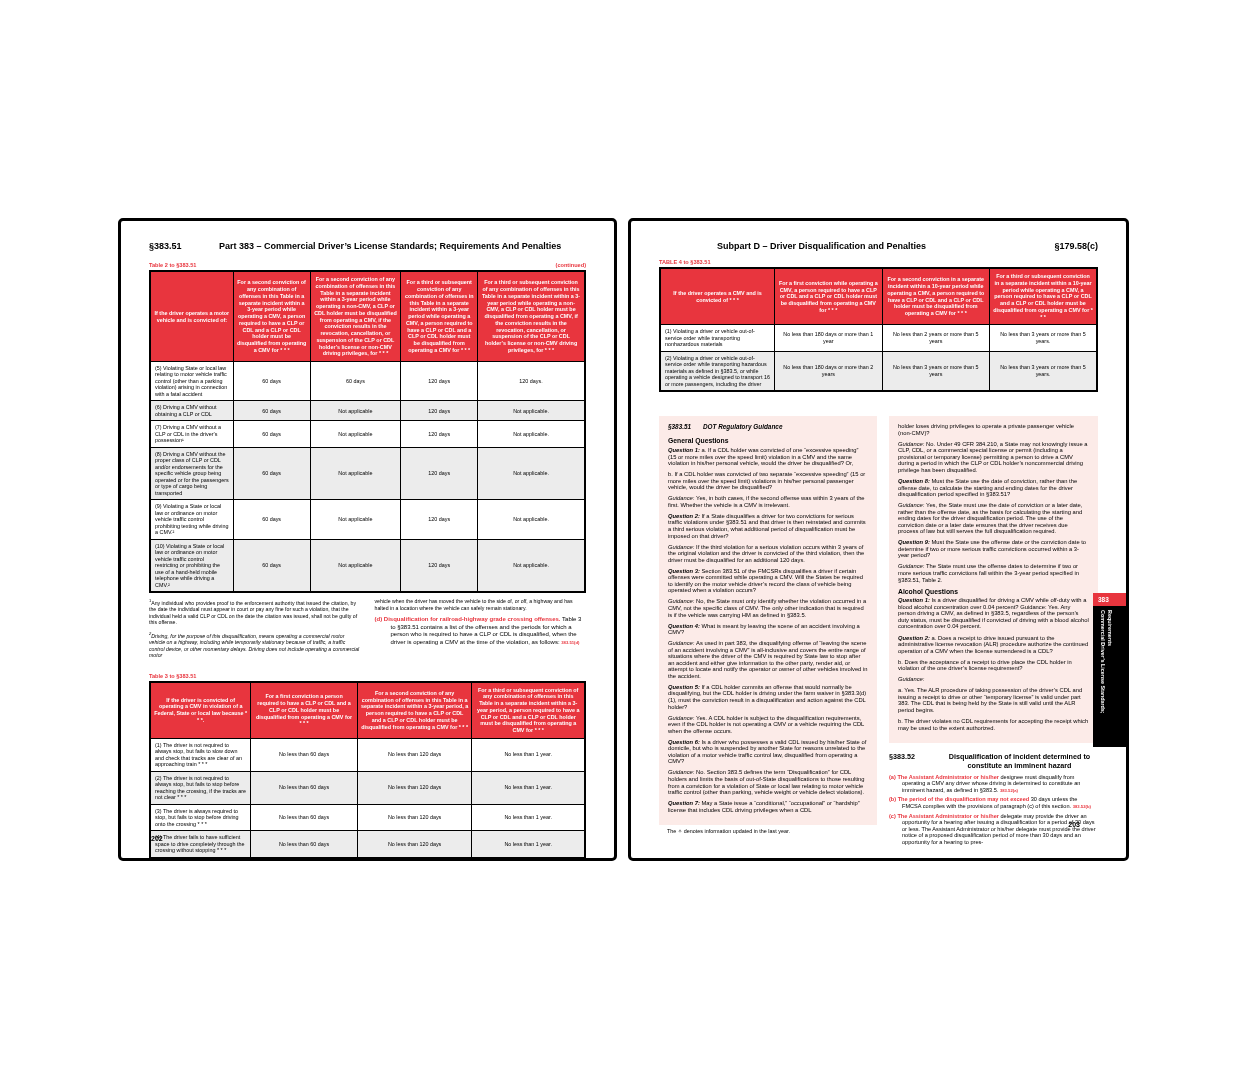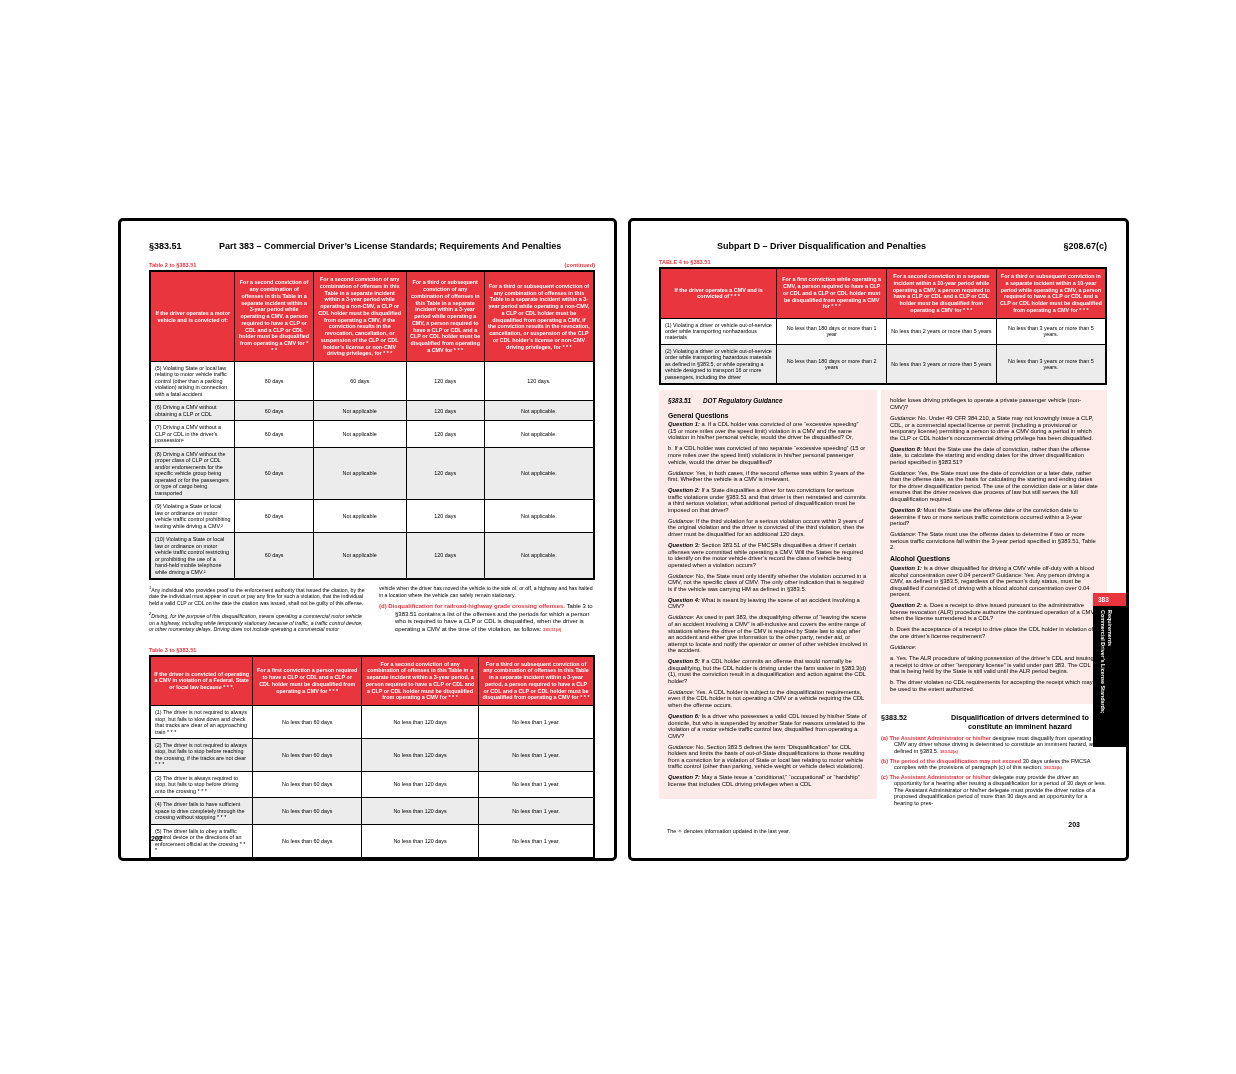--- a/index.html
+++ b/index.html
@@ -11,21 +11,21 @@
   body{
     width:1236px;height:1074px;background:#ffffff;position:relative;
     font-family:"Liberation Sans",sans-serif;overflow:hidden;
   }
   .page{
     position:absolute;top:218px;height:643px;background:#fff;
     border:3px solid #000;border-radius:5px;box-sizing:border-box;overflow:hidden;
   }
   .page.left{left:118px;width:499px;}
   .page.right{left:628px;width:501px;}
-  .inner{padding:14px 19px 0 28px;position:relative;}
+  .inner{padding:14px 28px 0 28px;position:relative;}
 
   .pg-head{display:flex;align-items:baseline;margin:6px 0 8px;}
   .sec{font-weight:bold;font-size:9px;width:70px;}
   .pg-head .title{font-weight:bold;font-size:9px;flex:1;}
   .right-head .title{padding-left:58px;}
   .right-head .sec{text-align:right;width:58px;}
 
   .red-label{color:var(--accent);font-size:5.6px;font-weight:bold;margin:3px 0 2px;}
   .label-row{display:flex;justify-content:space-between;align-items:baseline;}
 
@@ -64,21 +64,21 @@
   .dpara{margin:5px 0 0;padding-left:16px;text-indent:-16px;}
   .red-bold{color:var(--accent);font-weight:bold;}
   .cite{color:var(--accent);font-size:4.2px;font-weight:bold;}
 
   .t3label{margin-top:9px;}
 
   .pagenum{position:absolute;font-weight:bold;font-size:7px;}
   .left-num{left:30px;bottom:16px;}
   .right-num{right:46px;bottom:30px;}
 
-  .guidance{display:flex;gap:4px;margin-top:5px;align-items:flex-start;}
+  .guidance{display:flex;gap:12px;margin-top:24px;align-items:flex-start;}
   .gcol{width:218px;box-sizing:border-box;}
   .pink{background:var(--pink);padding:7px 9px;box-sizing:border-box;}
   .gcol2{flex:1;min-width:0;}
 
   .gp{font-size:5.8px;line-height:1.13;margin:0 0 4.5px;}
   .gp .lead{font-weight:bold;font-style:italic;}
   .gp.g .lead{font-weight:normal;font-style:italic;}
   .gp.title{font-size:6.4px;font-style:italic;font-weight:bold;margin-bottom:7px;}
   .gp.title .lead{margin-right:10px;}
   .gp.heading{font-size:6.8px;font-weight:bold;margin-bottom:2px;}
@@ -232,21 +232,21 @@
         </table>
 
     </div>
     <div class="pagenum left-num">202</div>
   </div>
 
   <div class="page right">
     <div class="inner">
       <div class="pg-head right-head">
         <span class="title">Subpart D – Driver Disqualification and Penalties</span>
-        <span class="sec">§208.67(c)</span>
+        <span class="sec">§179.58(c)</span>
       </div>
 
       <div class="red-label">TABLE 4 to §383.51</div>
       <table class="rtable t4">
           <thead>
             <tr>
               <th>If the driver operates a CMV and is convicted of * * *</th>
               <th>For a first conviction while operating a CMV, a person required to have a CLP or CDL and a CLP or CDL holder must be disqualified from operating a CMV for * * *</th>
               <th>For a second conviction in a separate incident within a 10-year period while operating a CMV, a person required to have a CLP or CDL and a CLP or CDL holder must be disqualified from operating a CMV for * * *</th>
               <th>For a third or subsequent conviction in a separate incident within a 10-year period while operating a CMV, a person required to have a CLP or CDL and a CLP or CDL holder must be disqualified from operating a CMV for * * *</th>
@@ -299,21 +299,21 @@
               <p class="gp q"><span class="lead">Question 1: </span>Is a driver disqualified for driving a CMV while off-duty with a blood alcohol concentration over 0.04 percent? Guidance: Yes. Any person driving a CMV, as defined in §383.5, regardless of the person’s duty status, must be disqualified if convicted of driving with a blood alcohol concentration over 0.04 percent.</p>
               <p class="gp q"><span class="lead">Question 2: </span>a. Does a receipt to drive issued pursuant to the administrative license revocation (ALR) procedure authorize the continued operation of a CMV when the license surrendered is a CDL?</p>
               <p class="gp plain">b. Does the acceptance of a receipt to drive place the CDL holder in violation of the one driver’s license requirement?</p>
               <p class="gp g"><span class="lead">Guidance: </span></p>
               <p class="gp plain">a. Yes. The ALR procedure of taking possession of the driver’s CDL and issuing a receipt to drive or other “temporary license” is valid under part 383. The CDL that is being held by the State is still valid until the ALR period begins.</p>
               <p class="gp plain">b. The driver violates no CDL requirements for accepting the receipt which may be used to the extent authorized.</p>
             </div>
           <div class="sec52">
             <div class="sec52-head">
               <span class="sec52-num">§383.52</span>
-              <span class="sec52-title">Disqualification of drivers determined to constitute an imminent hazard</span>
+              <span class="sec52-title">Disqualification of incident determined to constitute an imminent hazard</span>
             </div>
             <div>
                 <p class="regp"><span class="plabel">(a) </span><span class="redlead">The Assistant Administrator or his/her </span>designee must disqualify from operating a CMV any driver whose driving is determined to constitute an imminent hazard, as defined in §383.5. <span class="cite">383.52(a) </span></p>
                 <p class="regp"><span class="plabel">(b) </span><span class="redlead">The period of the disqualification may not exceed </span>30 days unless the FMCSA complies with the provisions of paragraph (c) of this section. <span class="cite">383.52(b) </span></p>
                 <p class="regp"><span class="plabel">(c) </span><span class="redlead">The Assistant Administrator or his/her </span>delegate may provide the driver an opportunity for a hearing after issuing a disqualification for a period of 30 days or less. The Assistant Administrator or his/her delegate must provide the driver notice of a proposed disqualification period of more than 30 days and an opportunity for a hearing to pres- </p>
               </div>
           </div>
         </div>
       </div>
     </div>

